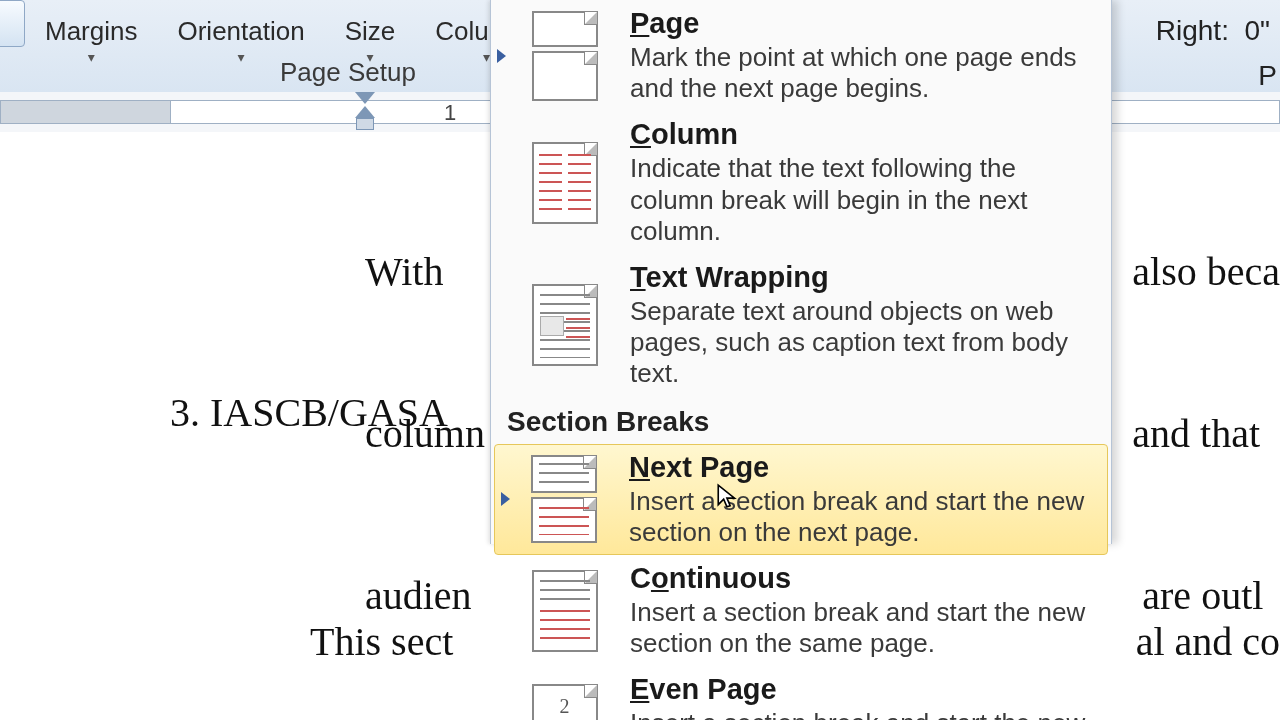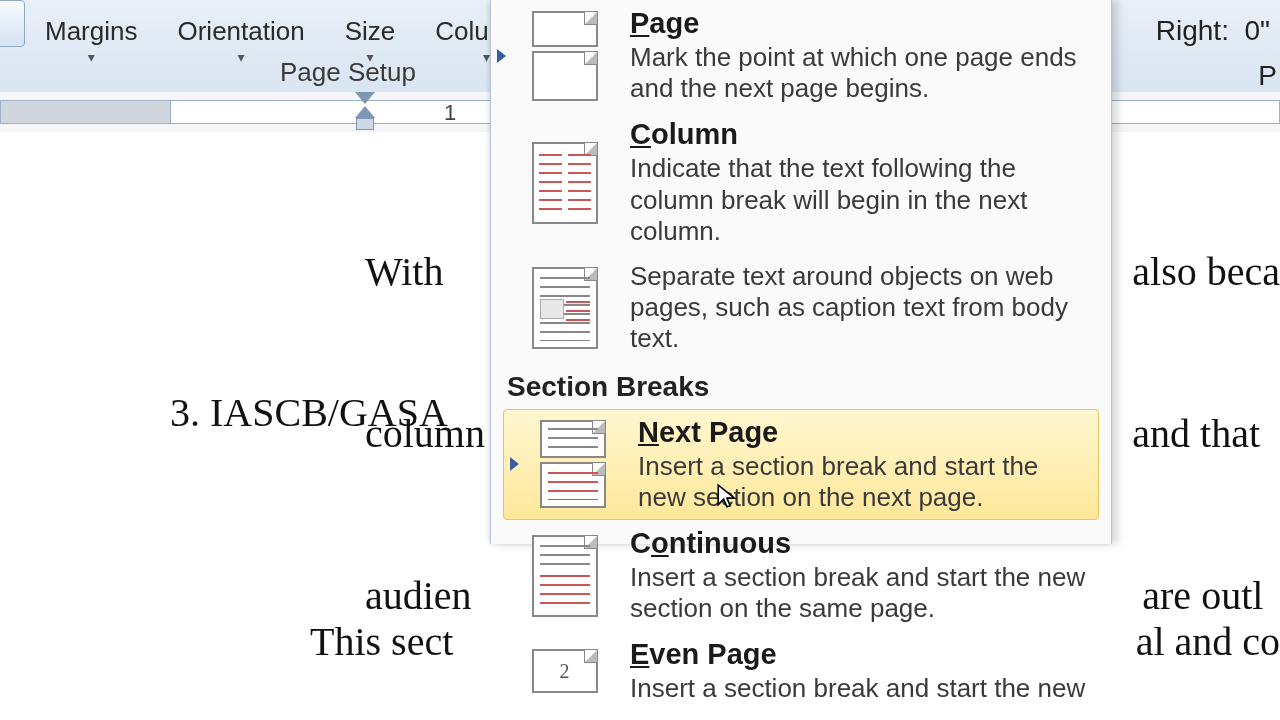--- a/index.html
+++ b/index.html
@@ -169,21 +169,21 @@
   .menu-item {
     display: flex;
     padding: 7px 8px;
     gap: 18px;
     position: relative;
   }
   .menu-item.hover {
     background: linear-gradient(#fff7d0, #ffe89a);
     border: 1px solid #e6c75a;
     border-radius: 4px;
-    margin: 0 12px;
+    margin: 0 3px;
     padding: 6px 3px;
   }
   .menu-item .arrow {
     position: absolute;
     left: 6px;
     top: 50%;
     transform: translateY(-50%);
     width: 0; height: 0;
     border-top: 7px solid transparent;
     border-bottom: 7px solid transparent;
@@ -361,20 +361,21 @@
   <div class="menu-item">
     <div class="icon-col">
       <div class="mini-page tall">
           <div class="fold"></div>
         <div class="lines" style="color:#888; top:8px;"></div>
         <div style="position:absolute; top:30px; left:6px; width:22px; height:18px; background:#e8e8e8; border:1px solid #aaa;"></div>
         <div class="lines" style="color:#c55; top:32px; left:32px; bottom:20px;"></div>
       </div>
     </div>
     <div class="text-col">
+      <div class="item-title"><span class="ul">T</span><span>ext Wrapping</span></div>
       <div class="item-desc">Separate text around objects on web pages, such as caption text from body text.</div>
     </div>
   </div>
 
   <div class="section-header">Section Breaks</div>
 
   <div class="menu-item hover">
     <div class="arrow"></div>
     <div class="icon-col">
       <div class="mini-page" style="height:34px;">

